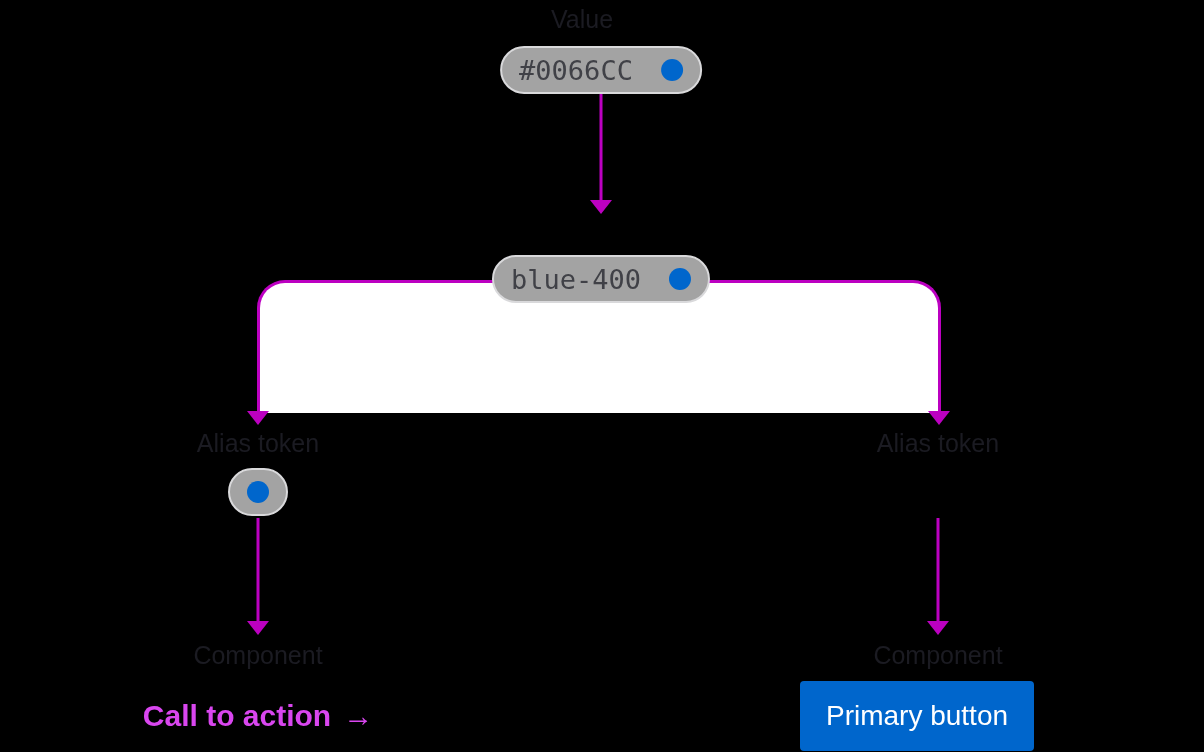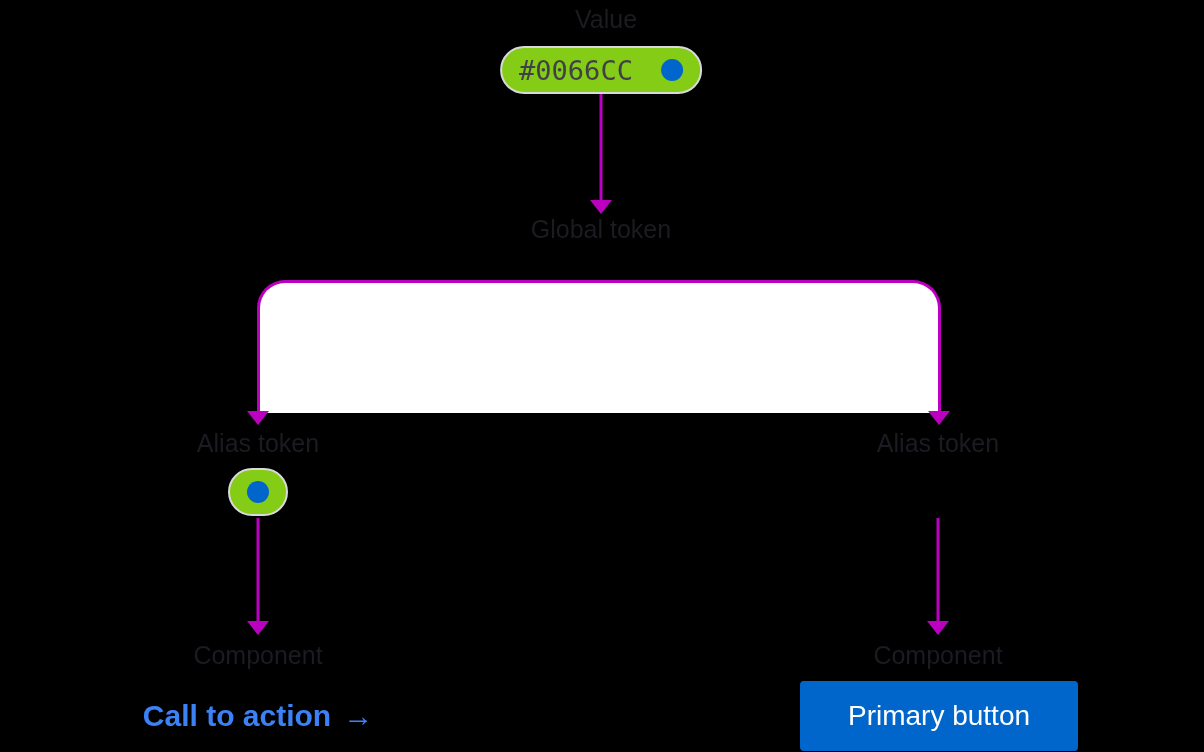--- a/index.html
+++ b/index.html
@@ -7,67 +7,70 @@
          font-family:"Liberation Sans",sans-serif;}
 
   
   .tier-label{position:absolute;transform:translateX(-50%);
     font-size:25px;line-height:30px;color:#1b1b22;white-space:nowrap;}
 
   
   .pill{position:absolute;transform:translateX(-50%);
     display:flex;align-items:center;gap:28px;
     height:48px;padding:0 17px;box-sizing:border-box;
-    background:#84cc16;border:2px solid #d9d9db;border-radius:26px;
+    background:#a3a3a3;border:2px solid #d9d9db;border-radius:26px;
     font-family:"DejaVu Sans Mono","Liberation Mono",monospace;
     font-size:27px;color:#404147;white-space:nowrap;}
   .swatch{width:22px;height:22px;border-radius:50%;background:#0066CC;flex:0 0 auto;}
 
   
   .vline{position:absolute;width:3px;background:#bc00c1;transform:translateX(-50%);}
   .ahead{position:absolute;width:0;height:0;transform:translateX(-50%);
     border-left:11px solid transparent;border-right:11px solid transparent;
     border-top:14px solid #bc00c1;}
 
   
   .branch-box{position:absolute;left:257px;top:280px;width:684px;height:133px;
     box-sizing:border-box;background:#fff;
     border:3px solid #bc00c1;border-bottom:none;
     border-radius:28px 28px 0 0;}
 
   
   .cta-link{position:absolute;transform:translateX(-50%);
-    font-size:30px;font-weight:bold;color:#3b82f6;white-space:nowrap;
+    font-size:30px;font-weight:bold;color:#d946ef;white-space:nowrap;
     text-decoration:none;cursor:pointer;display:flex;align-items:center;gap:12px;}
-  .primary-btn{position:absolute;left:800px;top:681px;width:278px;height:70px;
+  .primary-btn{position:absolute;left:800px;top:681px;width:234px;height:70px;
     background:#0066CC;color:#fff;border:none;border-radius:4px;
     font-family:"Liberation Sans",sans-serif;font-size:28px;cursor:pointer;
     display:flex;align-items:center;justify-content:center;white-space:nowrap;}
 </style>
 </head>
 <body>
 
 <div class="stage">
 
-  <div class="tier-label" style="left:606px;top:4px;">Value</div>
+  <div class="tier-label" style="left:582px;top:4px;">Value</div>
 
   <div class="pill" style="left:601px;top:46px;">
     <span>#0066CC</span>
     <span class="swatch"></span>
   </div>
 
   <div class="vline" style="left:601px;top:94px;height:108px;"></div>
   <div class="ahead" style="left:601px;top:200px;"></div>
 
-  <div class="tier-label" style="left:601px;top:214px;">Global token</div>
 
   <div class="branch-box"></div>
   <div class="ahead" style="left:258px;top:411px;"></div>
   <div class="ahead" style="left:939px;top:411px;"></div>
 
+  <div class="pill" style="left:601px;top:255px;">
+    <span>blue-400</span>
+    <span class="swatch"></span>
+  </div>
 
   <div class="tier-label" style="left:258px;top:428px;">Alias token</div>
 
   <div class="pill" style="left:258px;top:468px;">
     <span class="swatch"></span>
   </div>
 
   <div class="vline" style="left:258px;top:518px;height:103px;"></div>
   <div class="ahead" style="left:258px;top:621px;"></div>
 

